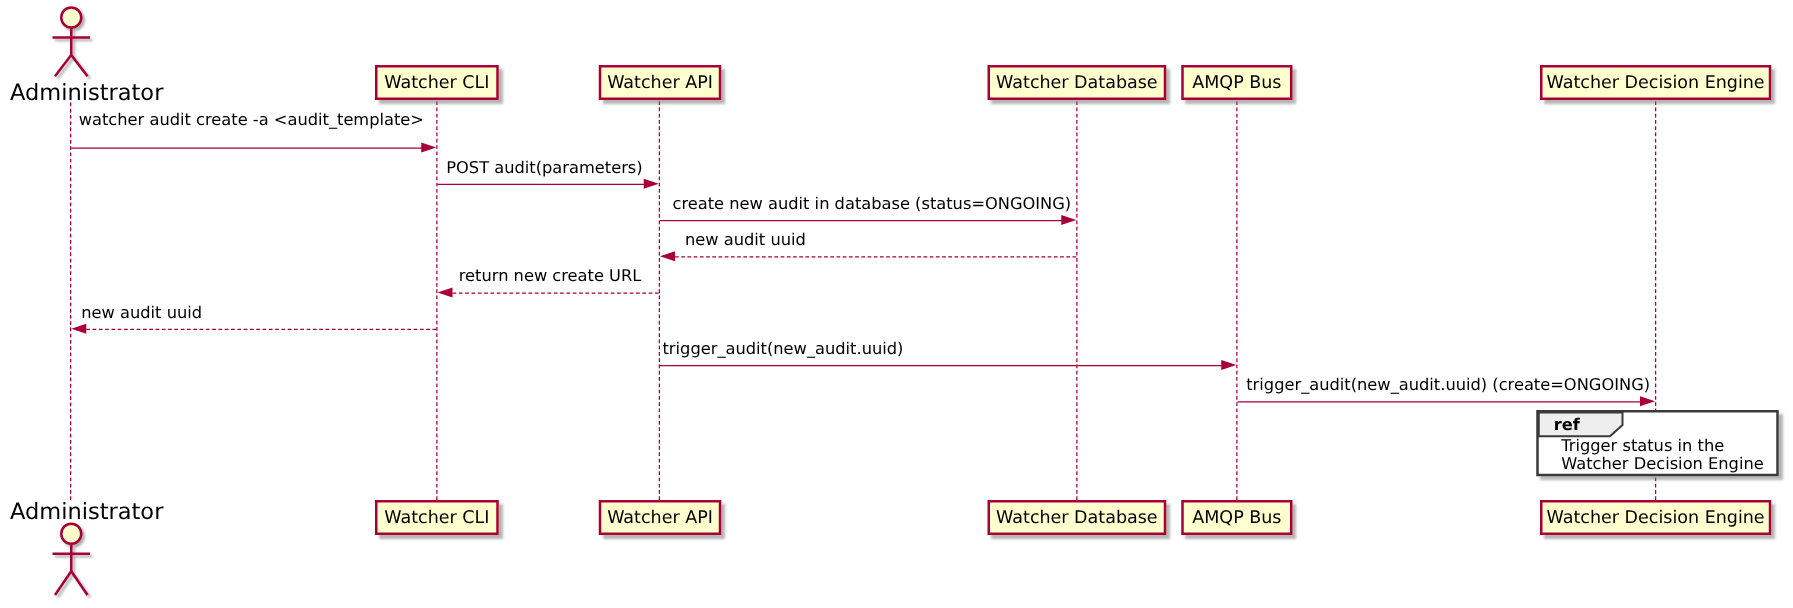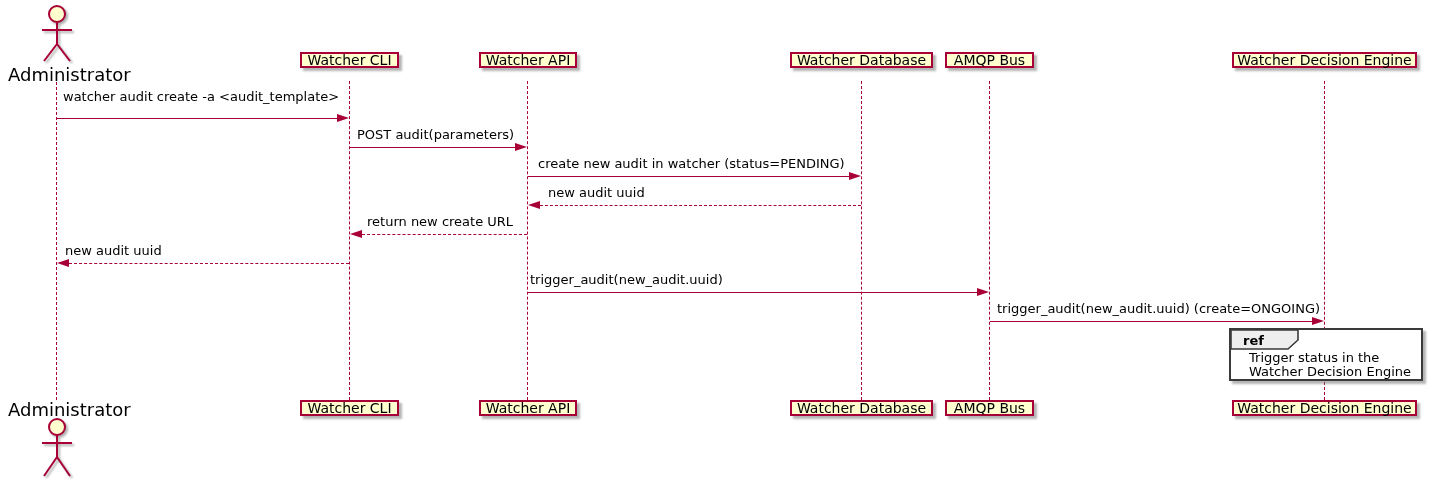--- a/index.html
+++ b/index.html
@@ -13,21 +13,21 @@
     overflow:hidden;
   }
   .lifeline {
     position:absolute;
     width:0;
     border-left:1px dashed #A80036;
     z-index:0;
   }
   .pbox {
     position:absolute;
-    height:16px;
+    height:28px;
     background:#FEFECE;
     border:2px solid #A80036;
     box-shadow:3px 3px 2px rgba(120,120,120,0.55);
     display:flex; align-items:center; justify-content:center;
     font-size:14px;
     z-index:1;
     white-space:nowrap;
   }
   .actor-label {
     position:absolute;
@@ -114,21 +114,21 @@
   <div class="pbox" style="left:1232px;top:52px;width:185px">Watcher Decision Engine</div>
 
   <div class="msg-label" style="left:63px;top:89px">watcher audit create -a &lt;audit_template&gt;</div>
   <div class="msg-line" style="left:57px;top:118px;width:281px"></div>
   <div class="arrow-r" style="left:337px;top:114px"></div>
 
   <div class="msg-label" style="left:357px;top:127px">POST audit(parameters)</div>
   <div class="msg-line" style="left:350px;top:147px;width:166px"></div>
   <div class="arrow-r" style="left:515px;top:143px"></div>
 
-  <div class="msg-label" style="left:538px;top:156px">create new audit in watcher (status=PENDING)</div>
+  <div class="msg-label" style="left:538px;top:156px">create new audit in database (status=ONGOING)</div>
   <div class="msg-line" style="left:528px;top:176px;width:322px"></div>
   <div class="arrow-r" style="left:849px;top:172px"></div>
 
   <div class="msg-label" style="left:548px;top:185px">new audit uuid</div>
   <div class="msg-line dashed" style="left:540px;top:205px;width:321px"></div>
   <div class="arrow-l" style="left:528px;top:201px"></div>
 
   <div class="msg-label" style="left:367px;top:214px">return new create URL</div>
   <div class="msg-line dashed" style="left:362px;top:234px;width:165px"></div>
   <div class="arrow-l" style="left:350px;top:230px"></div>

